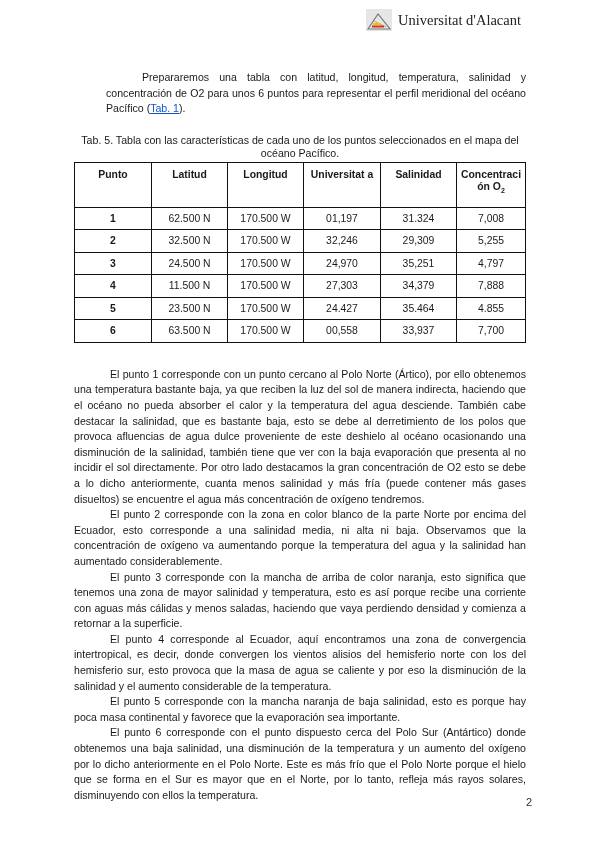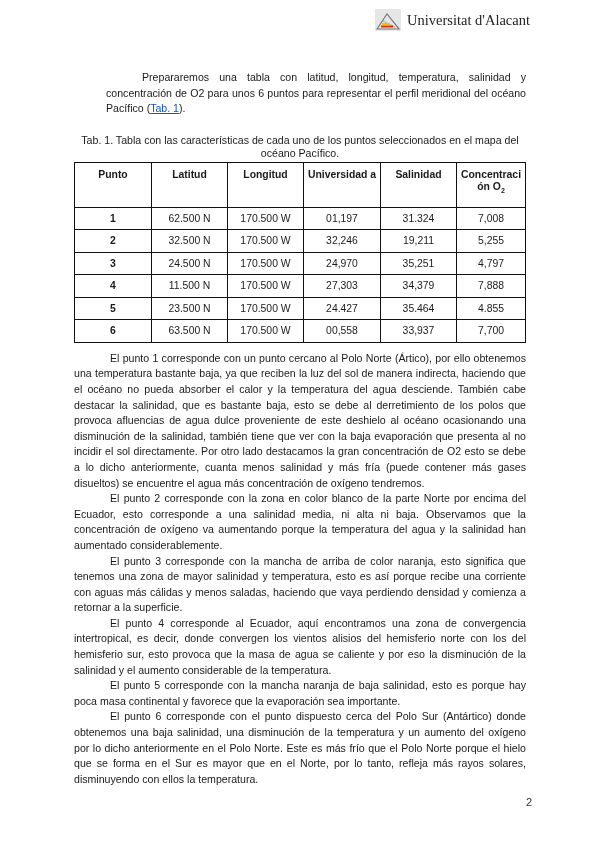--- a/index.html
+++ b/index.html
@@ -1,26 +1,26 @@
 <!DOCTYPE html>
 <html><head>
 <meta charset="utf-8">
 <style>
   html, body { margin: 0; padding: 0; background: #ffffff; }
   body { width: 600px; height: 848px; position: relative; overflow: hidden;
          font-family: "Liberation Sans", sans-serif; color: #1a1a1a; }
-  .header-logo { position: absolute; left: 375px; top: 9px; display: flex; align-items: center; }
+  .header-logo { position: absolute; left: 366px; top: 9px; display: flex; align-items: center; }
   .logo-mark { width: 26px; height: 22px; margin-right: 6px; }
   .logo-text { font-family: "Liberation Serif", serif; font-size: 14.5px; line-height: 15px; color: #222; }
   .content { position: absolute; left: 74px; width: 452px; top: 70px; font-size: 10.6px; line-height: 15.6px; }
   p { margin: 0; text-align: justify; text-indent: 36px; }
   .intro { text-indent: 36px; margin-left: 32px; }
   a.ref { color: #1155cc; text-decoration: underline; }
   .caption { text-align: center; text-indent: 0; margin-top: 17px; margin-bottom: 0; line-height: 13px; }
-  table { border-collapse: collapse; width: 452px; margin-top: 2px; margin-bottom: 8px; font-size: 10.4px; }
+  table { border-collapse: collapse; width: 452px; margin-top: 2px; margin-bottom: 24px; font-size: 10.4px; }
   th, td { border: 1px solid #111; text-align: center; padding: 0; }
   th { font-weight: bold; height: 38px; vertical-align: top; padding-top: 6px; line-height: 12px; }
   td { height: 21.5px; }
   td.num { font-weight: bold; }
   .page-number { position: absolute; left: 526px; top: 796px; font-size: 11px; color: #333; }
 </style>
 </head>
 <body>
 
 <div class="header-logo">
@@ -32,48 +32,48 @@
     <rect x="6" y="16.5" width="12" height="2" fill="#d9301c"></rect>
   </svg>
   <div class="logo-text">
     <div>Universitat d'Alacant</div>
   </div>
 </div>
 
 <div class="content">
   <p class="intro"><span>Prepararemos una tabla con latitud, longitud, temperatura, salinidad y concentración de O2 para unos 6 puntos para representar el perfil meridional del océano Pacífico (</span><a class="ref" href="#">Tab. 1</a><span>).</span></p>
 
-  <p class="caption">Tab. 1. Tabla con las características de cada uno de los puntos seleccionados en el mapa del océano Pacífico.</p>
+  <p class="caption">Tab. 5. Tabla con las características de cada uno de los puntos seleccionados en el mapa del océano Pacífico.</p>
 
   <table>
     <thead>
       <tr>
         <th style="width:76px">Punto</th>
         <th style="width:75px">Latitud</th>
         <th style="width:75px">Longitud</th>
-        <th style="width:76px">Universidad a</th>
+        <th style="width:76px">Universitat a</th>
         <th style="width:75px">Salinidad</th>
         <th><span>Concentraci ón O</span><sub style="font-size:7px">2</sub></th>
       </tr>
     </thead>
     <tbody>
       <tr>
         <td class="num">1</td>
         <td>62.500 N</td>
         <td>170.500 W</td>
         <td>01,197</td>
         <td>31.324</td>
         <td>7,008</td>
       </tr>
       <tr>
         <td class="num">2</td>
         <td>32.500 N</td>
         <td>170.500 W</td>
         <td>32,246</td>
-        <td>19,211</td>
+        <td>29,309</td>
         <td>5,255</td>
       </tr>
       <tr>
         <td class="num">3</td>
         <td>24.500 N</td>
         <td>170.500 W</td>
         <td>24,970</td>
         <td>35,251</td>
         <td>4,797</td>
       </tr>

